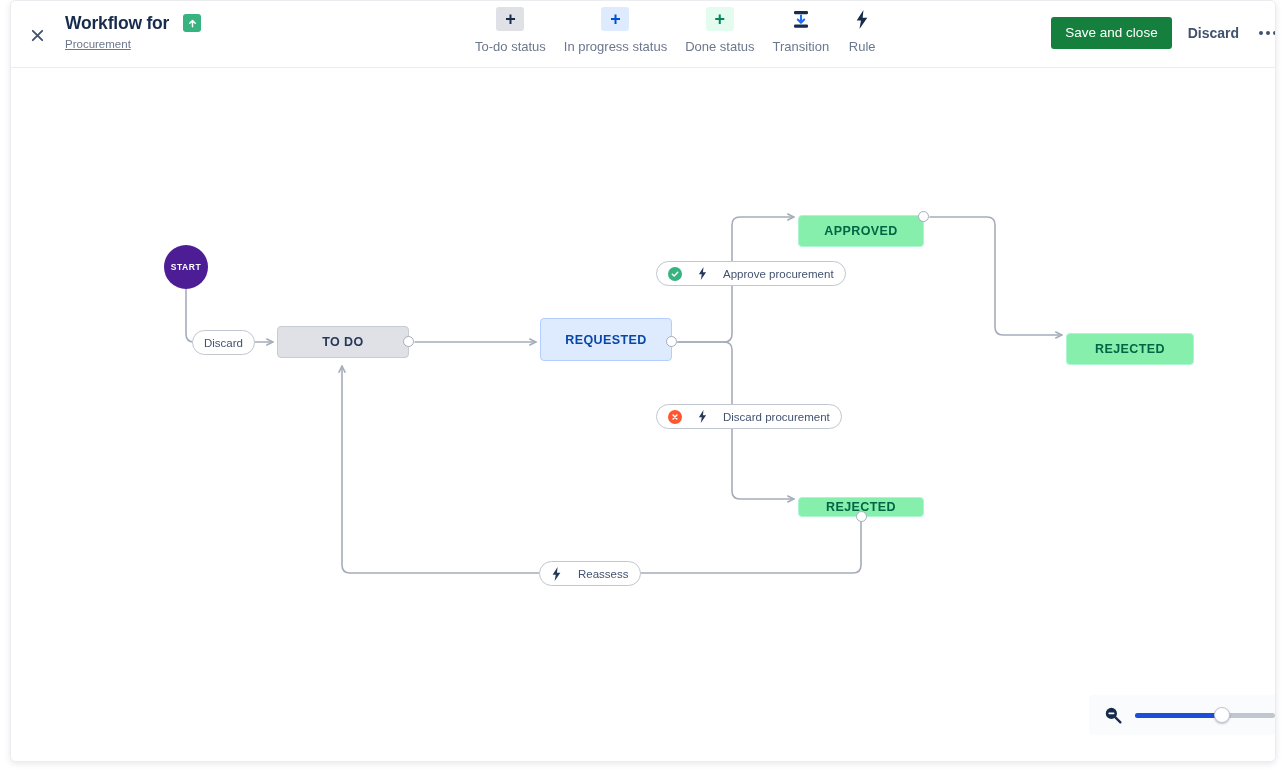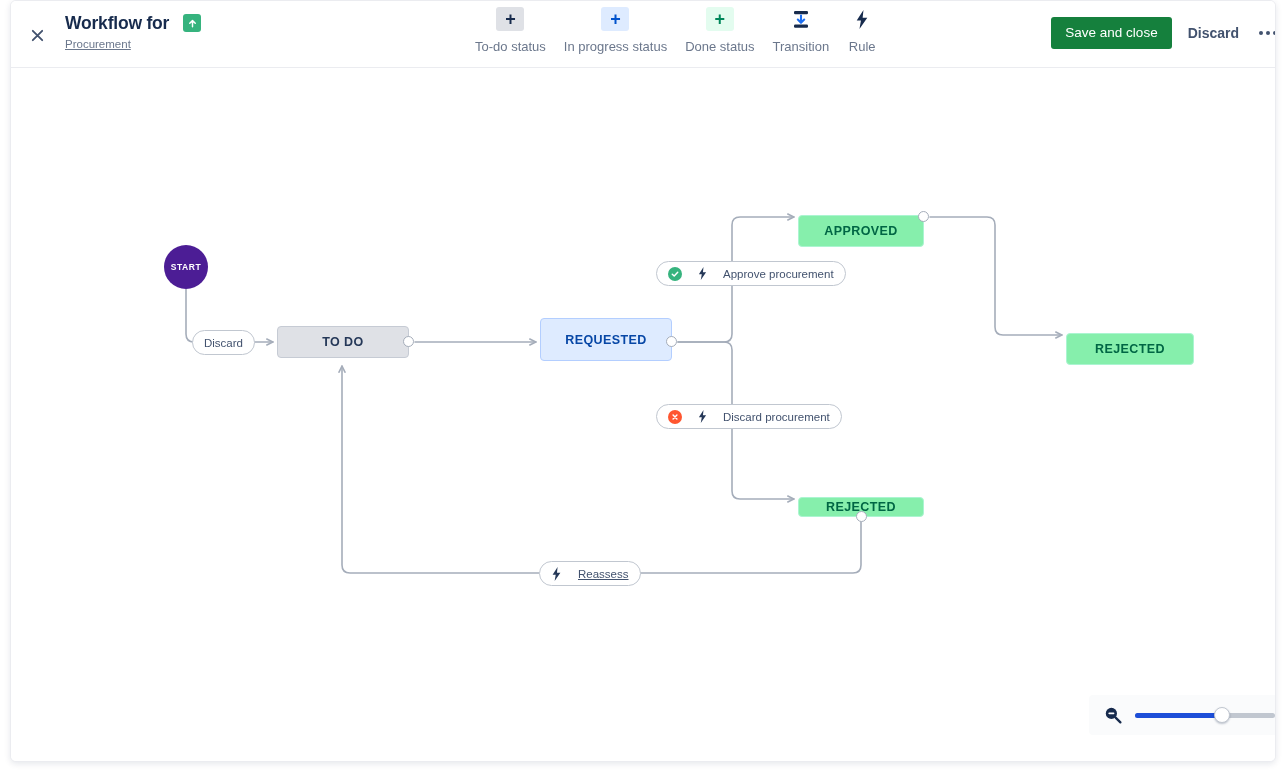--- a/index.html
+++ b/index.html
@@ -321,21 +321,21 @@
         </svg>
       </span>
       <span class="bolt">
         <svg width="9" height="13" viewBox="0 0 12 18" aria-hidden="true">
           <path d="M7.4 0 L1 10 L5 10 L3.6 18 L11 7.4 L6.6 7.4 Z" fill="#253858"></path>
         </svg>
       </span>
       <span>Discard procurement</span>
     </div>
 
-    <div class="pill" style="left:528px; top:493px;text-decoration:underline;">
+    <div class="pill" style="left:528px; top:493px;">
       <span class="bolt">
         <svg width="11" height="14" viewBox="0 0 12 18" aria-hidden="true">
           <path d="M7.4 0 L1 10 L5 10 L3.6 18 L11 7.4 L6.6 7.4 Z" fill="#253858"></path>
         </svg>
       </span>
       <span>Reassess</span>
     </div>
 
     <div id="zoom-control">
       <span id="zoom-out-icon">

